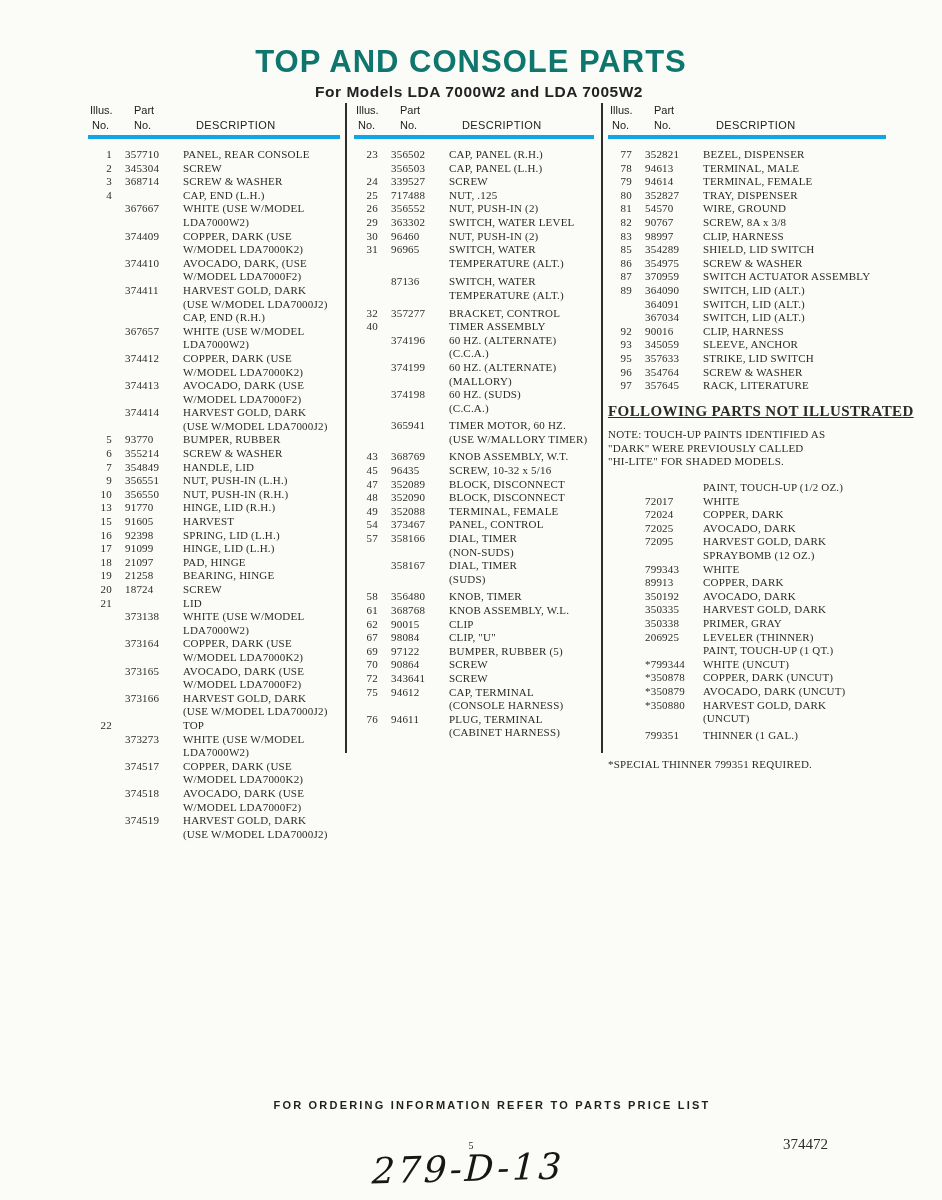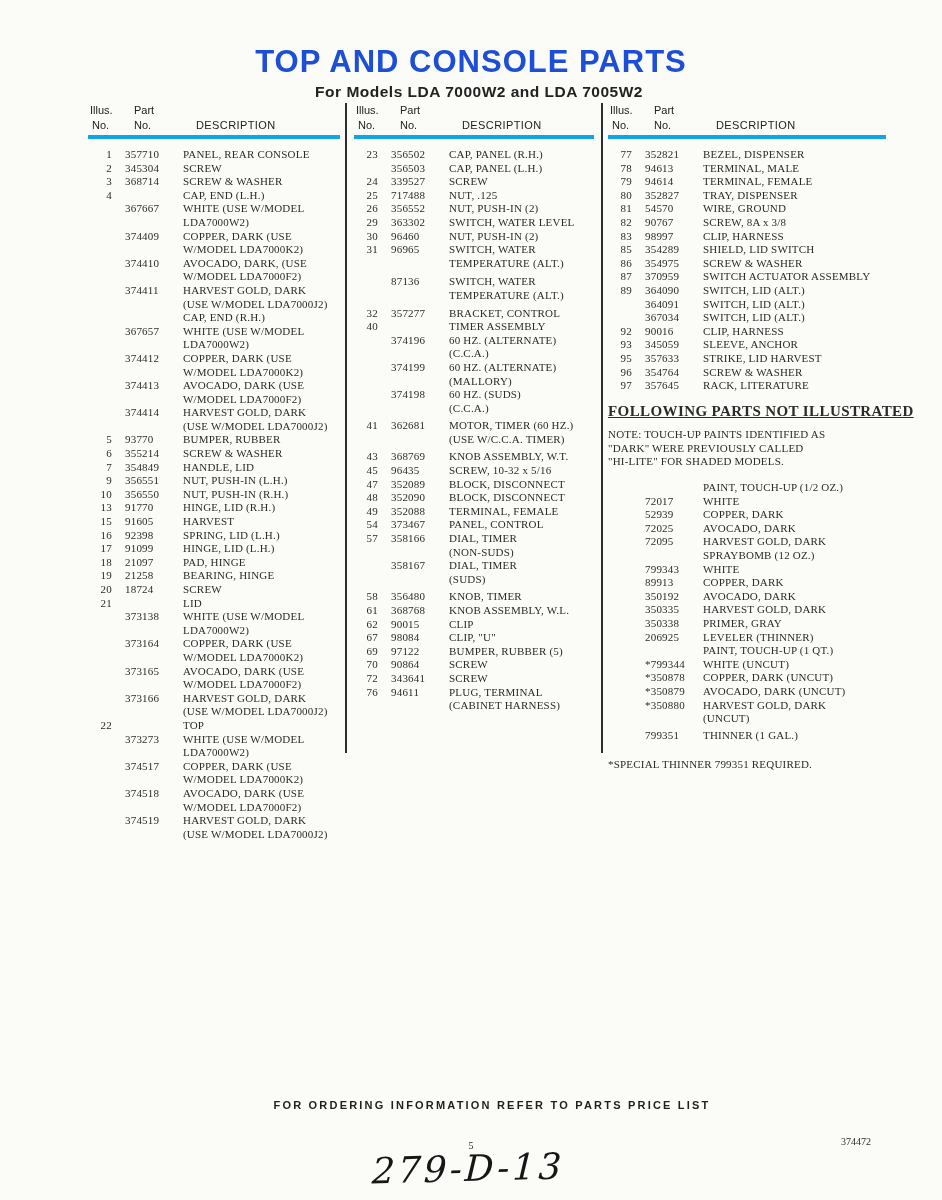--- a/index.html
+++ b/index.html
@@ -1,20 +1,20 @@
 <!DOCTYPE html>
 <html><head>
 <meta charset="utf-8">
 <style>
   html,body{margin:0;padding:0;background:#e8e8e6;}
   .page{position:relative;width:942px;height:1200px;background:#fbfbf8;color:#2b2b2b;overflow:hidden;
         font-family:"Liberation Serif",serif;}
   .doc-title{position:absolute;top:44px;left:0;width:942px;text-align:center;
              font-family:"Liberation Sans",sans-serif;font-weight:bold;font-size:31px;
-             letter-spacing:1px;color:#1d4ed8;}
+             letter-spacing:1px;color:#0f766e;}
   .doc-subtitle{position:absolute;top:83px;left:0;width:942px;text-align:center;
                 font-family:"Liberation Sans",sans-serif;font-weight:bold;font-size:15.5px;
                 letter-spacing:.5px;color:#222;margin-left:8px;}
   .col{position:absolute;top:103px;}
   .col1{left:88px;width:252px;}
   .col2{left:354px;width:240px;}
   .col3{left:608px;width:278px;}
   .vline{position:absolute;top:103px;width:2px;height:650px;background:#2d2d2d;}
   .vline1{left:345px;}
   .vline2{left:601px;}
@@ -33,21 +33,21 @@
   .dsc{flex:1;min-width:0;}
   .dsc div{white-space:nowrap;}
   .sec-heading{font-weight:bold;font-size:15px;letter-spacing:.4px;text-decoration:underline;white-space:nowrap;}
   .note div{white-space:nowrap;}
   .footnote{white-space:nowrap;}
   .spacer{width:100%;}
   .order-line{position:absolute;top:1099px;left:0;width:912px;text-align:center;
               font-family:"Liberation Sans",sans-serif;font-weight:bold;font-size:11px;
               letter-spacing:2.2px;color:#1f1f1f;white-space:nowrap;margin-left:36px;}
   .page-num{position:absolute;top:1140px;left:0;width:942px;text-align:center;font-size:10px;}
-  .doc-num{position:absolute;top:1136px;left:841px;font-size:10px;}
+  .doc-num{position:absolute;top:1136px;left:783px;font-size:15px;}
   .handwriting{position:absolute;top:1148px;left:372px;
                font-family:"DejaVu Serif",serif;font-style:italic;font-size:36px;color:#161616;
                letter-spacing:3px;transform:rotate(-1.5deg) skewX(-4deg);}
 </style>
 </head>
 <body>
 
 <div class="page">
 
   <div class="doc-title">TOP AND CONSOLE PARTS</div>
@@ -438,25 +438,25 @@
         <div class="prow">
           <span class="ill"></span>
           <span class="prt">374198</span>
           <span class="dsc">
             <div>60 HZ. (SUDS)</div>
             <div>(C.C.A.)</div>
           </span>
         </div>
         <div class="spacer" style="height: 4px;"></div>
         <div class="prow">
-          <span class="ill">41</span>
-          <span class="prt">362681</span>
-          <span class="dsc">
-            <div>MOTOR, TIMER (60 HZ.)</div>
-            <div>(USE W/C.C.A. TIMER)</div>
+          <span class="ill"></span>
+          <span class="prt">365941</span>
+          <span class="dsc">
+            <div>TIMER MOTOR, 60 HZ.</div>
+            <div>(USE W/MALLORY TIMER)</div>
           </span>
         </div>
         <div class="spacer" style="height: 4px;"></div>
         <div class="prow">
           <span class="ill">43</span>
           <span class="prt">368769</span>
           <span class="dsc">
             <div>KNOB ASSEMBLY, W.T.</div>
           </span>
         </div>
@@ -552,20 +552,28 @@
           <span class="prt">90864</span>
           <span class="dsc">
             <div>SCREW</div>
           </span>
         </div>
         <div class="prow">
           <span class="ill">72</span>
           <span class="prt">343641</span>
           <span class="dsc">
             <div>SCREW</div>
+          </span>
+        </div>
+        <div class="prow">
+          <span class="ill">75</span>
+          <span class="prt">94612</span>
+          <span class="dsc">
+            <div>CAP, TERMINAL</div>
+            <div>(CONSOLE HARNESS)</div>
           </span>
         </div>
         <div class="prow">
           <span class="ill">76</span>
           <span class="prt">94611</span>
           <span class="dsc">
             <div>PLUG, TERMINAL</div>
             <div>(CABINET HARNESS)</div>
           </span>
         </div>
@@ -683,21 +691,21 @@
           <span class="ill">93</span>
           <span class="prt">345059</span>
           <span class="dsc">
             <div>SLEEVE, ANCHOR</div>
           </span>
         </div>
         <div class="prow">
           <span class="ill">95</span>
           <span class="prt">357633</span>
           <span class="dsc">
-            <div>STRIKE, LID HARVEST</div>
+            <div>STRIKE, LID SWITCH</div>
           </span>
         </div>
         <div class="prow">
           <span class="ill">96</span>
           <span class="prt">354764</span>
           <span class="dsc">
             <div>SCREW &amp; WASHER</div>
           </span>
         </div>
         <div class="prow">
@@ -725,21 +733,21 @@
         </div>
         <div class="prow">
           <span class="ill"></span>
           <span class="prt">72017</span>
           <span class="dsc">
             <div>WHITE</div>
           </span>
         </div>
         <div class="prow">
           <span class="ill"></span>
-          <span class="prt">52939</span>
+          <span class="prt">72024</span>
           <span class="dsc">
             <div>COPPER, DARK</div>
           </span>
         </div>
         <div class="prow">
           <span class="ill"></span>
           <span class="prt">72025</span>
           <span class="dsc">
             <div>AVOCADO, DARK</div>
           </span>

